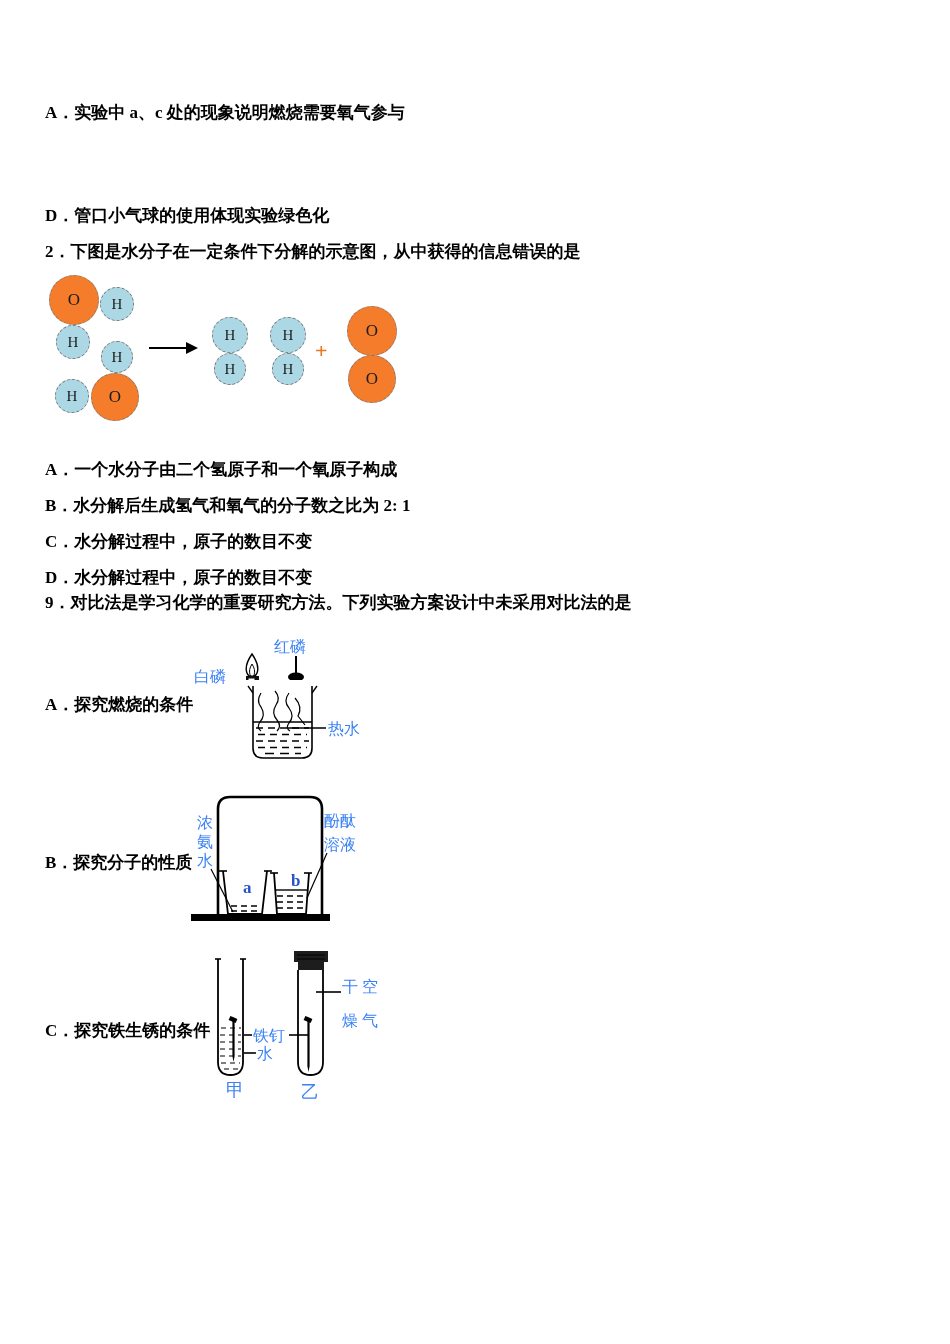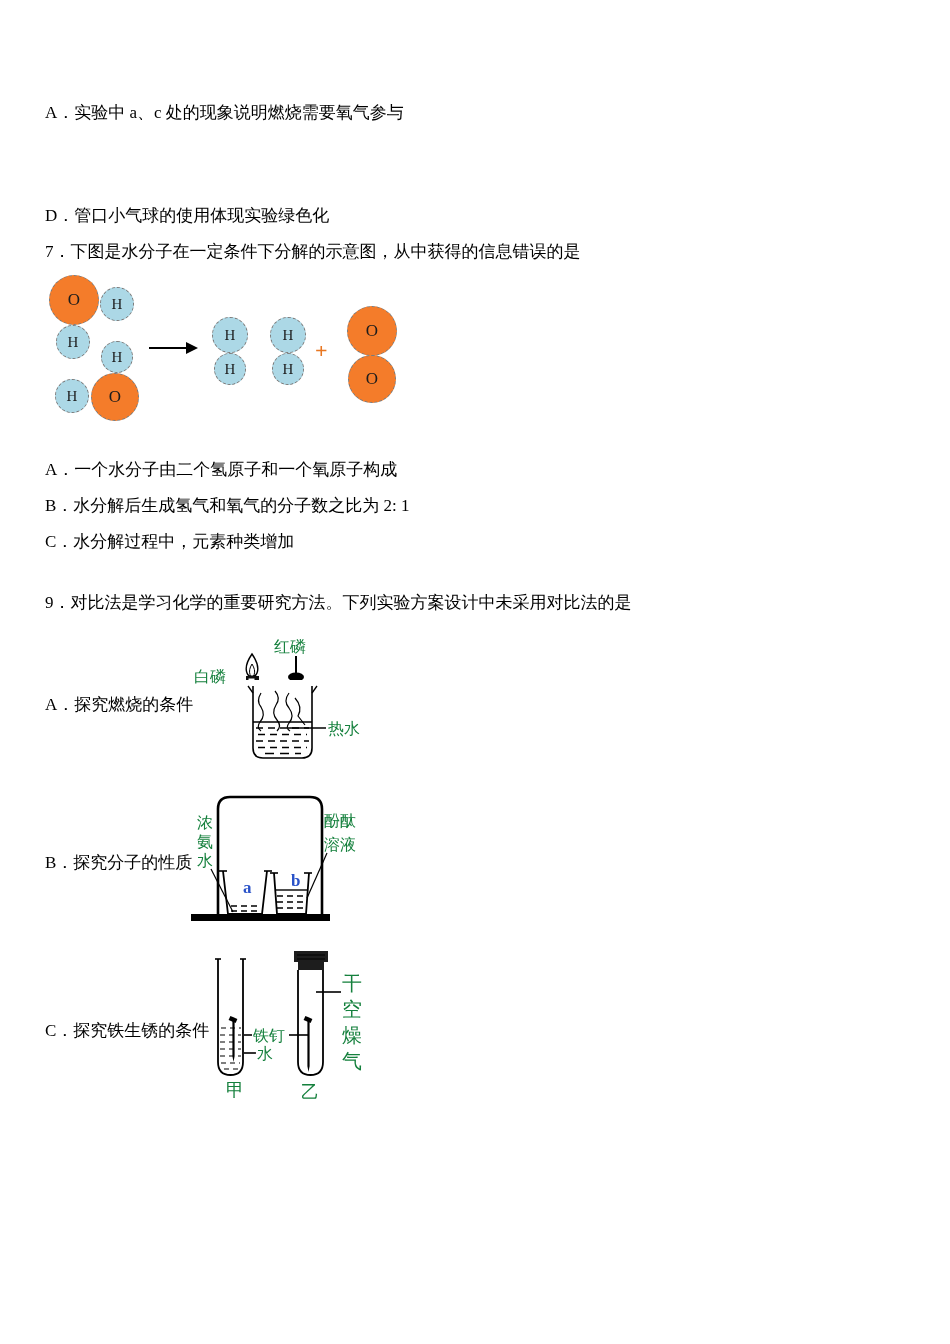--- a/index.html
+++ b/index.html
@@ -1,46 +1,46 @@
 <!DOCTYPE html>
 <html><head>
 <meta charset="utf-8">
 <style>
   html,body{margin:0;padding:0;background:#fff;}
   .page{
     position:relative;width:950px;height:1344px;background:#fff;
     font-family:"Liberation Serif","DejaVu Serif",serif;color:#000;
     overflow:hidden;
   }
-  .tline{position:absolute;font-size:17px;font-weight:400;white-space:nowrap;color:#000;}
-  .dlabel{position:absolute;font-size:16px;font-weight:400;white-space:nowrap;color:#15803d;}
+  .tline{position:absolute;font-size:17px;font-weight:700;white-space:nowrap;color:#000;}
+  .dlabel{position:absolute;font-size:16px;font-weight:400;white-space:nowrap;color:#3b82f6;}
   .vlabel{white-space:normal;width:18px;line-height:19px;font-size:16px;}
   .wraplabel{white-space:normal;width:38px;line-height:24px;font-size:16px;font-family:Liberation Serif, serif;}
-  .drylabel{white-space:normal;width:46px;line-height:26px;font-size:20px;letter-spacing:4px;}
+  .drylabel{white-space:normal;width:46px;line-height:34px;font-size:16px;letter-spacing:4px;}
   .beaker-letter{position:absolute;font-size:17px;font-weight:700;color:#2952C8;font-style:normal;}
   .atom{
     position:absolute;border-radius:50%;display:flex;align-items:center;justify-content:center;
     border:1.6px dashed #7a7a7a;box-sizing:border-box;color:#1c1c1c;
     font-family:"Liberation Serif","DejaVu Serif",serif;
   }
   .atom.O{font-size:17px;}
   .atom.H{font-size:15px;}
   .plus{position:absolute;font-size:22px;font-weight:700;color:#E87722;}
   svg{position:absolute;overflow:visible;}
   .apparatus line,.apparatus path,.apparatus polyline{stroke:#000;fill:none;}
 </style>
 </head>
 <body>
 
 <div class="page">
 
   <div class="tline" style="left:45px;top:101px">A．实验中 a、c 处的现象说明燃烧需要氧气参与</div>
   <div class="tline" style="left:45px;top:204px">D．管口小气球的使用体现实验绿色化</div>
 
-  <div class="tline" style="left:45px;top:240px">7．下图是水分子在一定条件下分解的示意图，从中获得的信息错误的是</div>
+  <div class="tline" style="left:45px;top:240px">2．下图是水分子在一定条件下分解的示意图，从中获得的信息错误的是</div>
 
   <div id="molecule-atoms">
       <div class="atom O" style="left: 49px; top: 275px; width: 50px; height: 50px; background: rgb(244, 124, 42);">O</div>
       <div class="atom H" style="left: 100px; top: 287px; width: 34px; height: 34px; background: rgb(172, 216, 230);">H</div>
       <div class="atom H" style="left: 56px; top: 325px; width: 34px; height: 34px; background: rgb(172, 216, 230);">H</div>
       <div class="atom H" style="left: 101px; top: 341px; width: 32px; height: 32px; background: rgb(172, 216, 230);">H</div>
       <div class="atom O" style="left: 91px; top: 373px; width: 48px; height: 48px; background: rgb(244, 124, 42);">O</div>
       <div class="atom H" style="left: 55px; top: 379px; width: 34px; height: 34px; background: rgb(172, 216, 230);">H</div>
       <div class="atom H" style="left: 212px; top: 317px; width: 36px; height: 36px; background: rgb(172, 216, 230);">H</div>
       <div class="atom H" style="left: 214px; top: 353px; width: 32px; height: 32px; background: rgb(172, 216, 230);">H</div>
@@ -50,21 +50,22 @@
       <div class="atom O" style="left: 348px; top: 355px; width: 48px; height: 48px; background: rgb(244, 124, 42);">O</div>
     </div>
   <svg class="apparatus" style="left:148px;top:339px" width="52" height="18">
     <line x1="1" y1="9" x2="38" y2="9" stroke-width="2.2"></line>
     <polygon points="38,3 50,9 38,15" fill="#000" stroke="none"></polygon>
   </svg>
   <div class="plus" style="left:315px;top:338px">+</div>
 
   <div class="tline" style="left:45px;top:458px">A．一个水分子由二个氢原子和一个氧原子构成</div>
   <div class="tline" style="left:45px;top:494px">B．水分解后生成氢气和氧气的分子数之比为 2: 1</div>
-  <div class="tline" style="left:45px;top:530px">C．水分解过程中，元素种类增加</div>
+  <div class="tline" style="left:45px;top:530px">C．水分解过程中，原子的数目不变</div>
+  <div class="tline" style="left:45px;top:566px">D．水分解过程中，原子的数目不变</div>
 
   <div class="tline" style="left:45px;top:591px">9．对比法是学习化学的重要研究方法。下列实验方案设计中未采用对比法的是</div>
 
   <div class="tline" style="left:45px;top:693px">A．探究燃烧的条件</div>
   <svg class="apparatus" style="left:185px;top:635px" width="205" height="140">
 
     <line x1="111" y1="21" x2="111" y2="40" stroke-width="2"></line>
     <ellipse cx="111" cy="42" rx="8" ry="4.5" fill="#000" stroke="none"></ellipse>
 
     <path d="M 67,19 C 61.5,27 60,33 62,38 C 63.5,42.5 70.5,42.5 72,38 C 74,33 72.5,27 67,19 Z" stroke-width="1.4" fill="#fff"></path>

